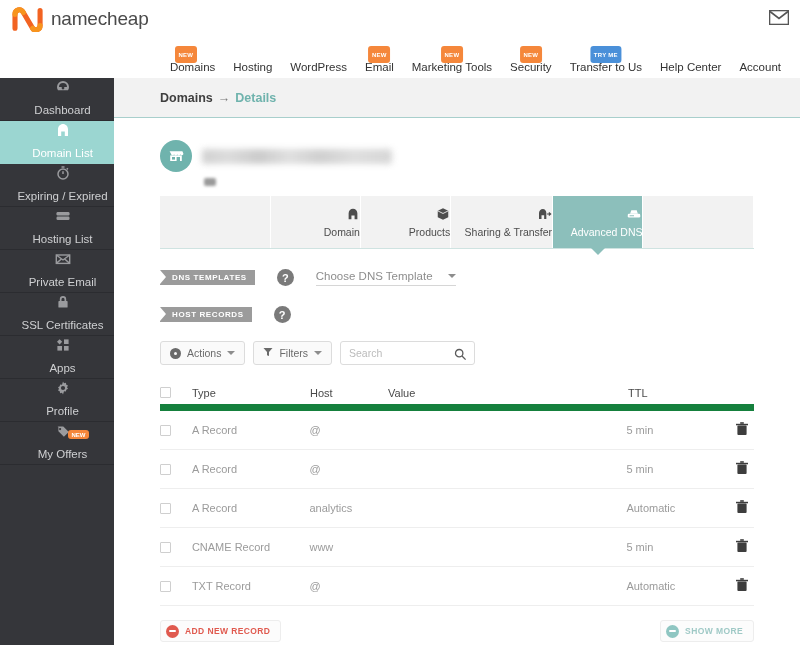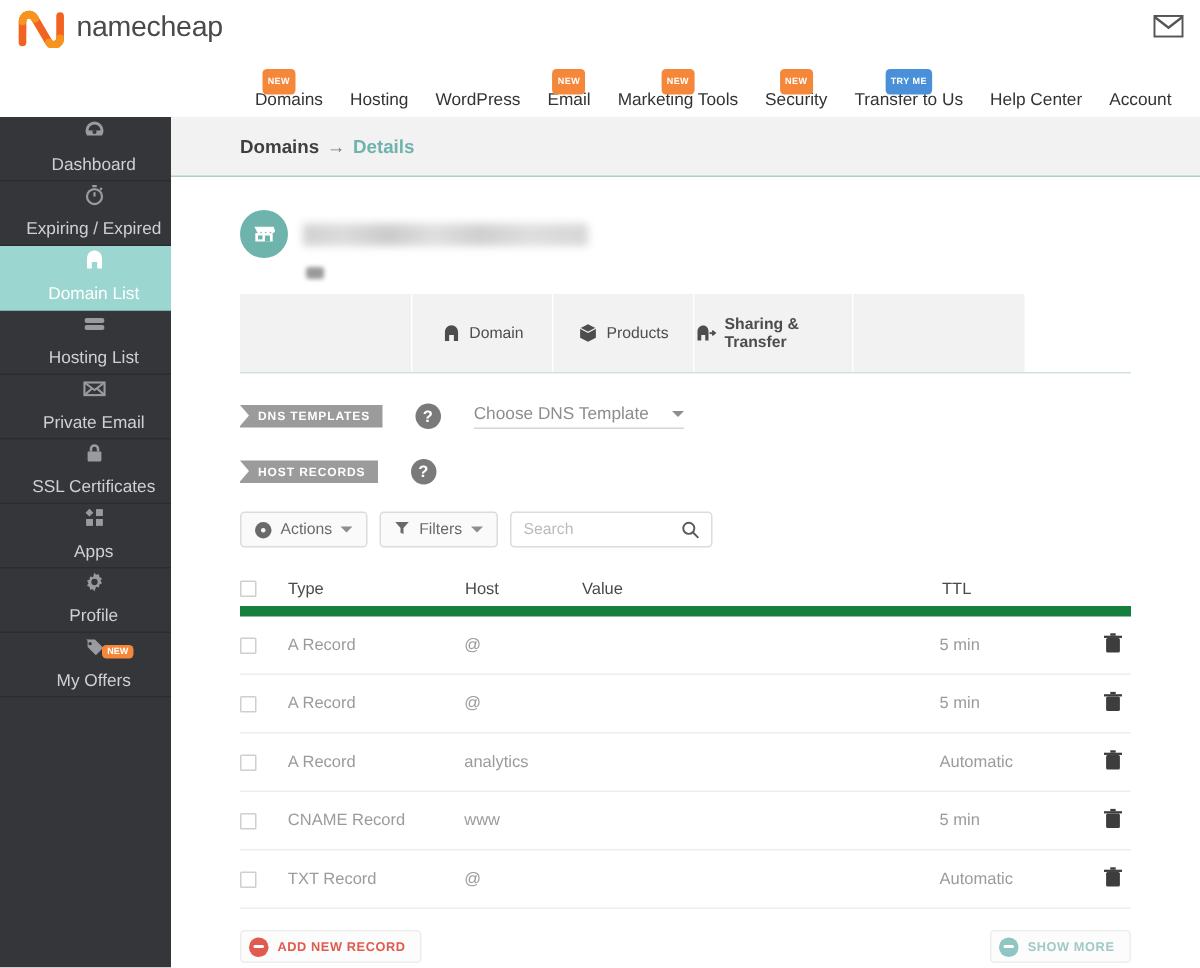--- a/index.html
+++ b/index.html
@@ -86,25 +86,25 @@
     height:15px; width:190px; border-radius:2px;
     background:linear-gradient(90deg,#c9c9c9,#d6d6d6 14%,#c2c2c2 30%,#dadada 46%,#c7c7c7 62%,#d9d9d9 80%,#cfcfcf);
     filter:blur(3px); opacity:.85;
   }
   .domain-sub { height:8px; width:12px; margin:6px 0 0 44px; background:#9a9a9a; filter:blur(1.4px); border-radius:2px; }
 
   
   .tabs { display:flex; margin-top:10px; border-bottom:1px solid #cfe3e1; }
   .tab {
     width:94px; height:52px; background:#f2f2f2; border-right:1px solid #fff;
-    display:flex; flex-direction:row; align-items:center; justify-content:center;
+    display:flex; flex-direction:column; align-items:flex-end; justify-content:center;
     gap:5px; font-size:10.5px; color:#4d4d4d; cursor:pointer; position:relative;
   }
   .tab.blank { width:115px; cursor:default; }
-  .tab.wide { width:106px;font-weight:bold; }
+  .tab.wide { width:106px; }
   .tab.active { background:#8cbfbb; color:#fff; }
   .tab.active .tip {
     position:absolute; bottom:-7px; left:50%; transform:translateX(-50%);
     width:0; height:0; border-left:7px solid transparent; border-right:7px solid transparent;
     border-top:7px solid #8cbfbb;
   }
   .tab .tico { height:15px; display:flex; align-items:center; }
 
   
   .sect-row { display:flex; align-items:center; gap:22px; margin-top:20px; }
@@ -251,38 +251,38 @@
     <div class="side-item">
       <span class="ico">
         <svg width="16" height="16" viewBox="0 0 16 16" fill="#9a9b9e">
           <path d="M8 2a6 6 0 0 0-6 6 6 6 0 0 0 1 3.3h10A6 6 0 0 0 14 8a6 6 0 0 0-6-6zm0 2a4 4 0 0 1 4 4H4a4 4 0 0 1 4-4z"></path>
           <circle cx="8" cy="9" r="1.4" fill="#35363a"></circle>
         </svg>
       </span>
       <span>Dashboard</span>
     </div>
 
+    <div class="side-item active">
+      <span class="ico">
+        <svg width="16" height="16" viewBox="0 0 16 16" fill="#ffffff">
+          <path d="M8 2C5.2 2 3 4.3 3 7.2V14h3.2V9.6h3.6V14H13V7.2C13 4.3 10.8 2 8 2z"></path>
+        </svg>
+      </span>
+      <span>Domain List</span>
+      <span class="side-arrow"></span>
+    </div>
+
     <div class="side-item">
       <span class="ico">
         <svg width="16" height="16" viewBox="0 0 16 16" fill="none" stroke="#9a9b9e" stroke-width="1.5">
           <circle cx="8" cy="9" r="5"></circle>
             <path d="M8 9V6.2M6.5 2h3M11.8 4.4l1.1-1.1"></path>
         </svg>
       </span>
       <span>Expiring / Expired</span>
-    </div>
-
-    <div class="side-item active">
-      <span class="ico">
-        <svg width="16" height="16" viewBox="0 0 16 16" fill="#ffffff">
-          <path d="M8 2C5.2 2 3 4.3 3 7.2V14h3.2V9.6h3.6V14H13V7.2C13 4.3 10.8 2 8 2z"></path>
-        </svg>
-      </span>
-      <span>Domain List</span>
-      <span class="side-arrow"></span>
     </div>
 
     <div class="side-item">
       <span class="ico">
         <svg width="16" height="16" viewBox="0 0 16 16" fill="#9a9b9e">
           <rect x="1.5" y="4" width="13" height="3.4" rx="1.2"></rect>
           <rect x="1.5" y="8.6" width="13" height="3.4" rx="1.2"></rect>
         </svg>
       </span>
       <span>Hosting List</span>
@@ -387,20 +387,31 @@
           <span>Products</span>
         </div>
         <div class="tab wide">
           <span class="tico">
             <svg width="15" height="14" viewBox="0 0 18 16" fill="#4d4d4d">
                 <path d="M7 2C4.4 2 2.4 4.1 2.4 6.8V14h3V9.6h3.2V14h2.6V6.8C11.2 4.1 9.6 2 7 2z"></path>
                 <path d="M12 8h4M14.2 6.2 16.4 8l-2.2 1.8" stroke="#4d4d4d" stroke-width="1.4" fill="none"></path>
               </svg>
           </span>
           <span>Sharing &amp; Transfer</span>
+        </div>
+        <div class="tab active">
+          <span class="tico">
+            <svg width="16" height="13" viewBox="0 0 18 14" fill="#ffffff">
+              <rect x="2" y="7.4" width="14" height="4.2" rx="1.4"></rect>
+              <path d="M4.6 7.4 6 3.4h6l1.4 4z"></path>
+              <rect x="4" y="9" width="5" height="1.1" fill="#8cbfbb"></rect>
+            </svg>
+          </span>
+          <span>Advanced DNS</span>
+          <span class="tip"></span>
         </div>
         <div class="tab blank"></div>
       </div>
 
       <div class="sect-row">
         <span class="ribbon">DNS TEMPLATES</span>
         <span class="qmark">?</span>
         <span class="dns-select">
           <span>Choose DNS Template</span>
           <span class="caret"></span>

